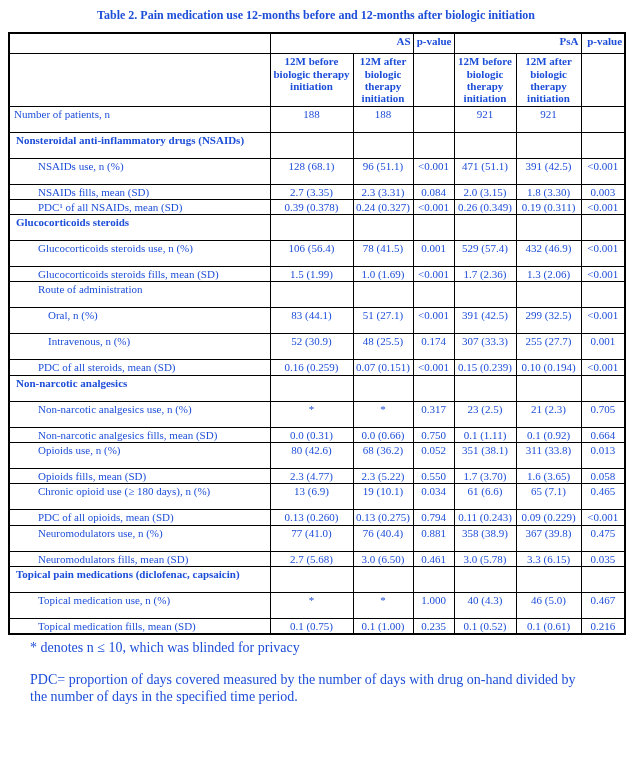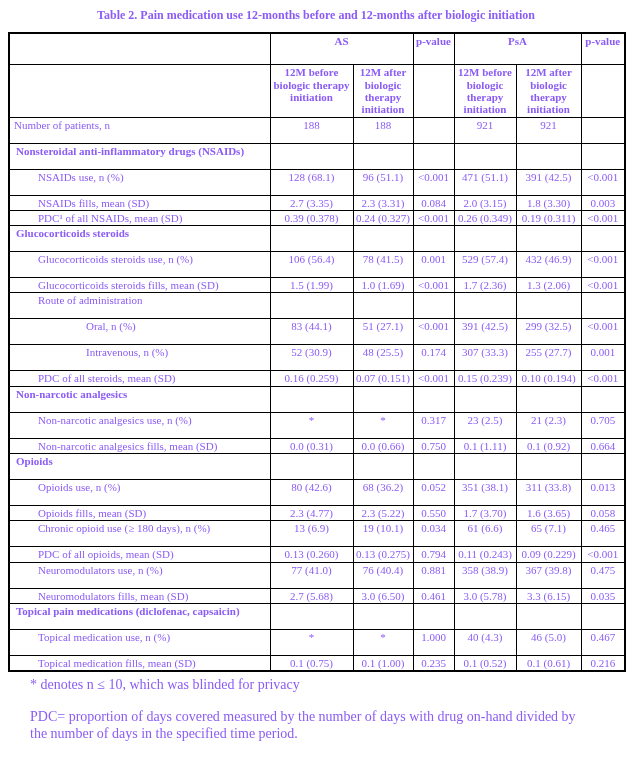--- a/index.html
+++ b/index.html
@@ -1,21 +1,21 @@
 <!DOCTYPE html>
 <html><head>
 <meta charset="utf-8">
 <style>
   * { box-sizing: border-box; }
   html, body { margin: 0; padding: 0; background: #ffffff; }
   .page {
     width: 632px;
     min-height: 763px;
     background: #ffffff;
-    color: #8b5cf6;
+    color: #1d4ed8;
     font-family: "Liberation Serif", "DejaVu Serif", serif;
     padding-top: 9px;
   }
   .title {
     font-size: 12px;
     font-weight: bold;
     text-align: center;
     margin: 0 20px 9px 20px;
     line-height: 1.15;
   }
@@ -31,26 +31,26 @@
   table.main th, table.main td {
     border: 1px solid #000000;
     padding: 1px 2px 1px 2px;
     vertical-align: top;
     overflow: hidden;
   }
   table.main th {
     font-weight: bold;
     text-align: center;
   }
-  tr.group-row th { height: 32px; }
+  tr.group-row th { height: 21px; text-align: right; }
   td.data { text-align: center; }
   td.label { text-align: left; }
   td.label.indent-0 { padding-left: 4px; margin-top: 48px; }
   td.label.indent-1 { padding-left: 28px; }
-  td.label.indent-2 { padding-left: 76px; }
+  td.label.indent-2 { padding-left: 38px; }
   td.label.bold { font-weight: bold; padding-left: 6px; }
   tr.tall td { height: 26px; }
   tr.compact td { height: 13px; }
   .footnotes {
     font-size: 14px;
     margin-left: 30px;
     margin-right: 40px;
     line-height: 1.25;
   }
   .footnote-asterisk { margin-top: 4px; }
@@ -221,29 +221,20 @@
         <tr class="compact">
           <td class="label indent-1">Non-narcotic analgesics fills, mean (SD)</td>
           <td class="data">0.0 (0.31)</td>
           <td class="data">0.0 (0.66)</td>
           <td class="data">0.750</td>
           <td class="data">0.1 (1.11)</td>
           <td class="data">0.1 (0.92)</td>
           <td class="data">0.664</td>
         </tr>
         <tr class="tall">
-          <td class="label indent-0 bold">Opioids</td>
-          <td class="data"></td>
-          <td class="data"></td>
-          <td class="data"></td>
-          <td class="data"></td>
-          <td class="data"></td>
-          <td class="data"></td>
-        </tr>
-        <tr class="tall">
           <td class="label indent-1">Opioids use, n (%)</td>
           <td class="data">80 (42.6)</td>
           <td class="data">68 (36.2)</td>
           <td class="data">0.052</td>
           <td class="data">351 (38.1)</td>
           <td class="data">311 (33.8)</td>
           <td class="data">0.013</td>
         </tr>
         <tr class="compact">
           <td class="label indent-1">Opioids fills, mean (SD)</td>

